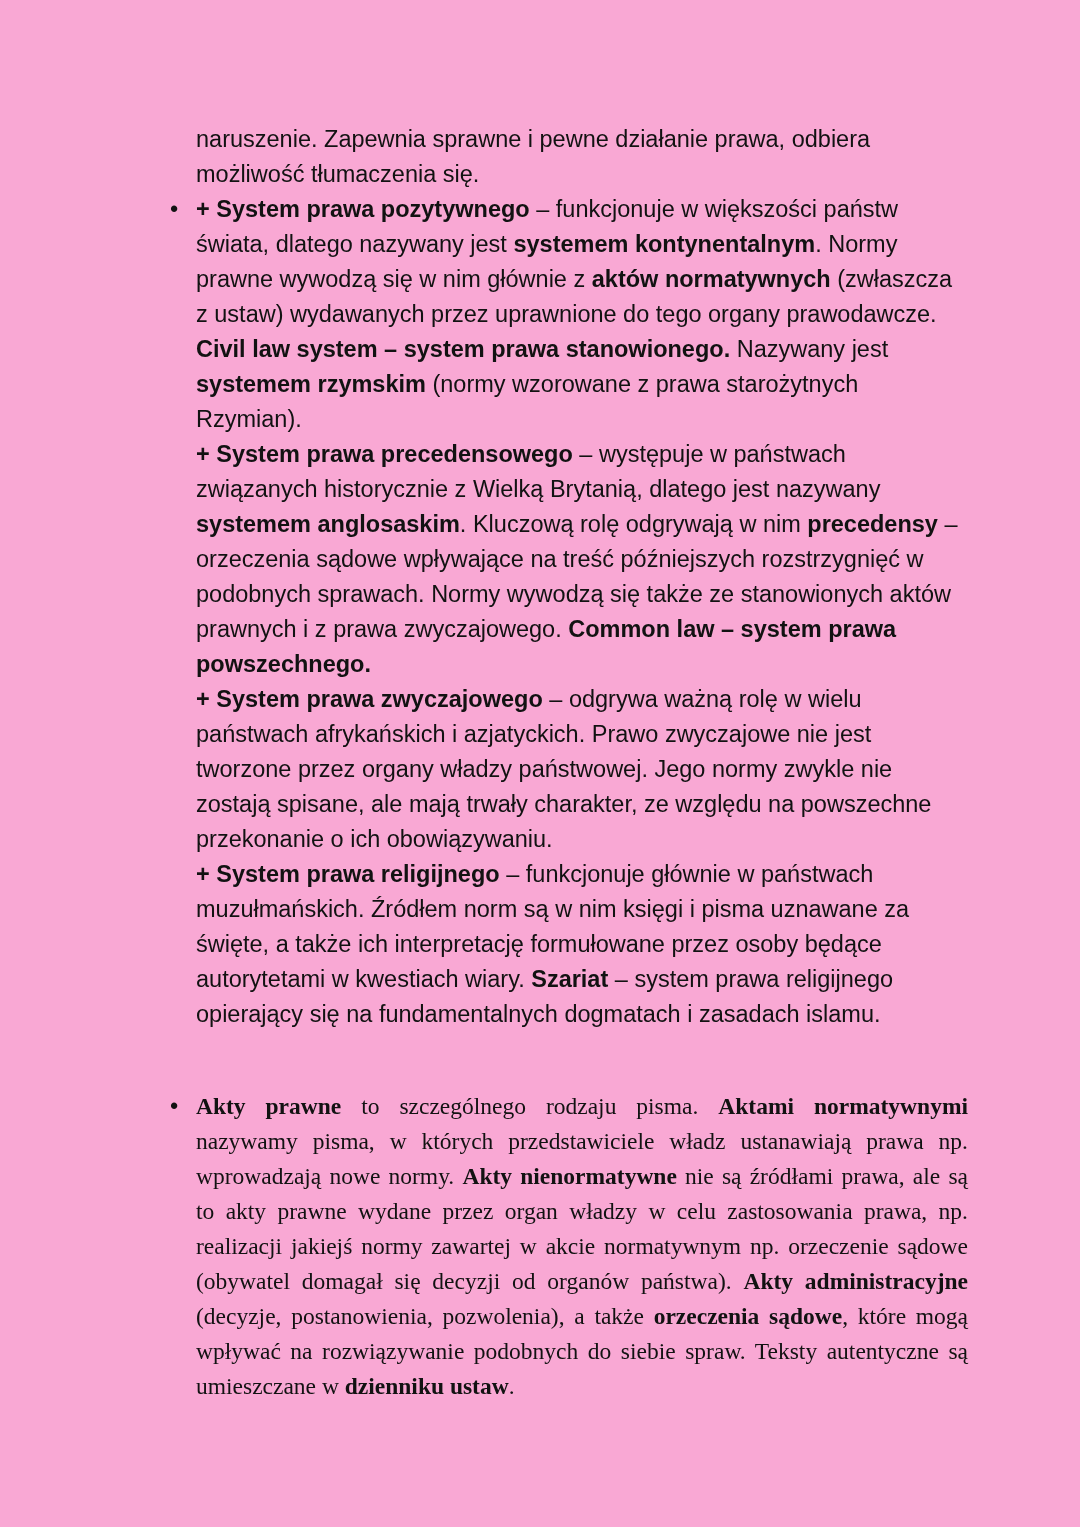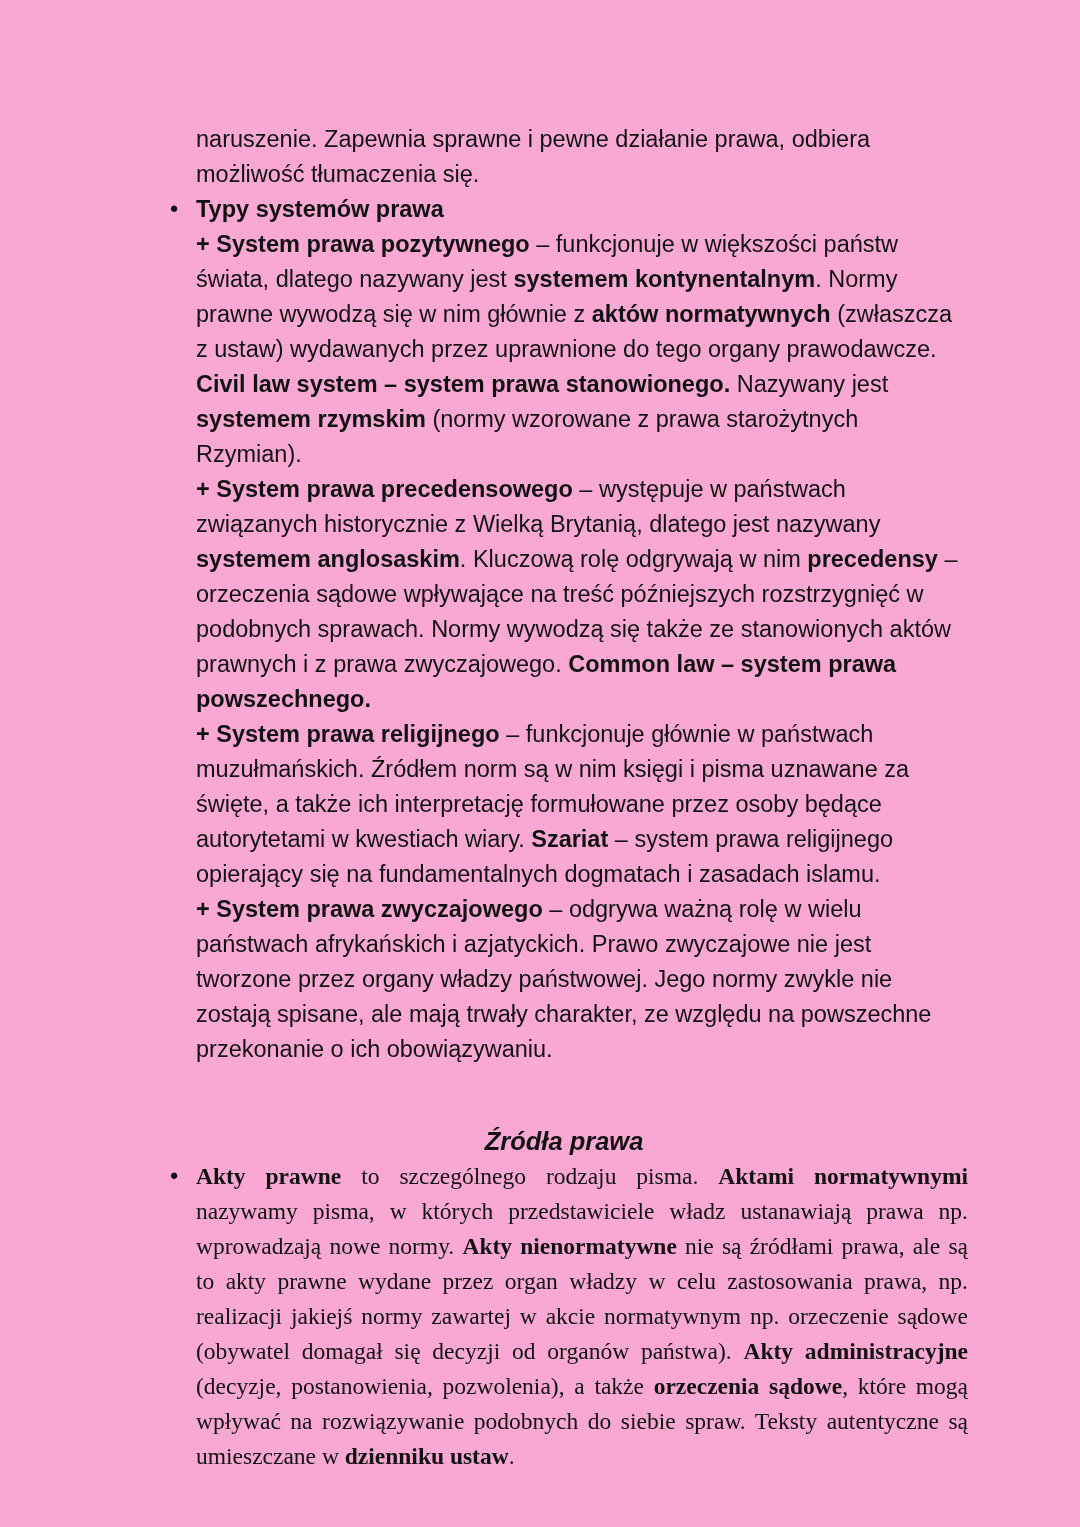--- a/index.html
+++ b/index.html
@@ -93,46 +93,42 @@
 
 <div class="page">
 
   <p class="lead">naruszenie. Zapewnia sprawne i pewne działanie prawa, odbiera możliwość tłumaczenia się.</p>
 
   <ul class="bullets">
 
     <li class="bullet-item">
       <span class="bullet-dot">•</span>
 
-      <div class="para-left">
-        <b>Typy systemów prawa</b>
-      </div>
 
       <div class="para-left">
         <b>+ System prawa pozytywnego</b><span> – </span><span>funkcjonuje w większości państw świata, dlatego nazywany jest </span><b>systemem kontynentalnym</b><span>. Normy prawne wywodzą się w nim głównie z </span><b>aktów normatywnych</b><span> (zwłaszcza z ustaw) wydawanych przez uprawnione do tego organy prawodawcze. </span><span class="bi">Civil law system</span><b> – system prawa stanowionego.</b><span> Nazywany jest </span><b>systemem rzymskim</b><span> (normy wzorowane z prawa starożytnych Rzymian).</span>
       </div>
 
       <div class="para-left">
         <b>+ System prawa precedensowego</b><span> – </span><span>występuje w państwach związanych historycznie z Wielką Brytanią, dlatego jest nazywany </span><b>systemem anglosaskim</b><span>. Kluczową rolę odgrywają w nim </span><b>precedensy</b><span> – orzeczenia sądowe wpływające na treść późniejszych rozstrzygnięć w podobnych sprawach. Normy wywodzą się także ze stanowionych aktów prawnych i z prawa zwyczajowego. </span><span class="bi">Common law</span><b> – system prawa powszechnego.</b>
       </div>
 
       <div class="para-left">
-        <b>+ System prawa religijnego</b><span> – </span><span>funkcjonuje głównie w państwach muzułmańskich. Źródłem norm są w nim księgi i pisma uznawane za święte, a także ich interpretację formułowane przez osoby będące autorytetami w kwestiach wiary. </span><b>Szariat</b><span> – system prawa religijnego opierający się na fundamentalnych dogmatach i zasadach islamu.</span>
+        <b>+ System prawa zwyczajowego</b><span> – </span><span>odgrywa ważną rolę w wielu państwach afrykańskich i azjatyckich. Prawo zwyczajowe nie jest tworzone przez organy władzy państwowej. Jego normy zwykle nie zostają spisane, ale mają trwały charakter, ze względu na powszechne przekonanie o ich obowiązywaniu.</span>
       </div>
 
       <div class="para-left">
-        <b>+ System prawa zwyczajowego</b><span> – </span><span>odgrywa ważną rolę w wielu państwach afrykańskich i azjatyckich. Prawo zwyczajowe nie jest tworzone przez organy władzy państwowej. Jego normy zwykle nie zostają spisane, ale mają trwały charakter, ze względu na powszechne przekonanie o ich obowiązywaniu.</span>
+        <b>+ System prawa religijnego</b><span> – </span><span>funkcjonuje głównie w państwach muzułmańskich. Źródłem norm są w nim księgi i pisma uznawane za święte, a także ich interpretację formułowane przez osoby będące autorytetami w kwestiach wiary. </span><b>Szariat</b><span> – system prawa religijnego opierający się na fundamentalnych dogmatach i zasadach islamu.</span>
       </div>
     </li>
   </ul>
 
   <div class="spacer-line">&nbsp;</div>
   <div class="spacer-half"></div>
 
-  <h2 class="section-heading">Źródła prawa</h2>
 
   <ul class="bullets">
     <li class="bullet-item">
       <span class="bullet-dot">•</span>
       <div class="para-justify">
         <b>Akty prawne</b><span> to szczególnego rodzaju pisma. </span><b>Aktami normatywnymi</b><span> nazywamy pisma, w których przedstawiciele władz ustanawiają prawa np. wprowadzają nowe normy. </span><b>Akty nienormatywne</b><span> nie są źródłami prawa, ale są to akty prawne wydane przez organ władzy w celu zastosowania prawa, np. realizacji jakiejś normy zawartej w akcie normatywnym np. orzeczenie sądowe (obywatel domagał się decyzji od organów państwa). </span><b>Akty administracyjne</b><span> (decyzje, postanowienia, pozwolenia), a także </span><b>orzeczenia sądowe</b><span>, które mogą wpływać na rozwiązywanie podobnych do siebie spraw. Teksty autentyczne są umieszczane w </span><b>dzienniku ustaw</b><span>.</span>
       </div>
     </li>
   </ul>
 

